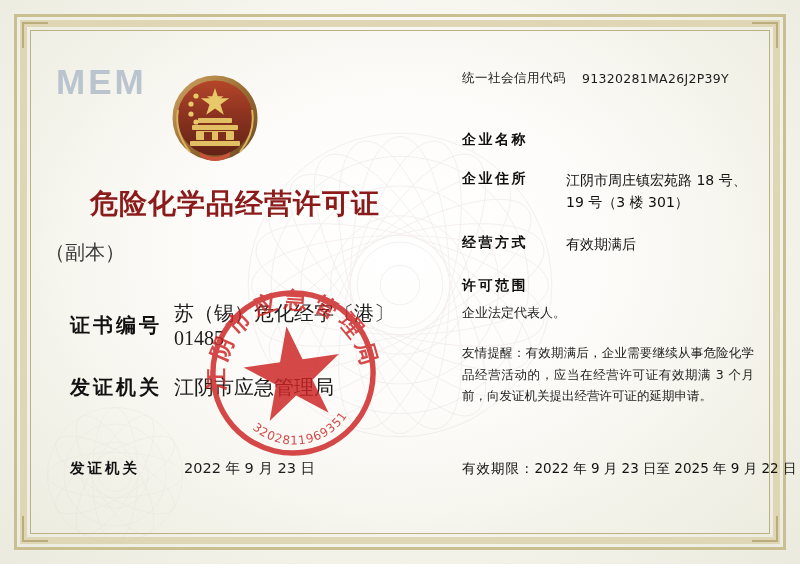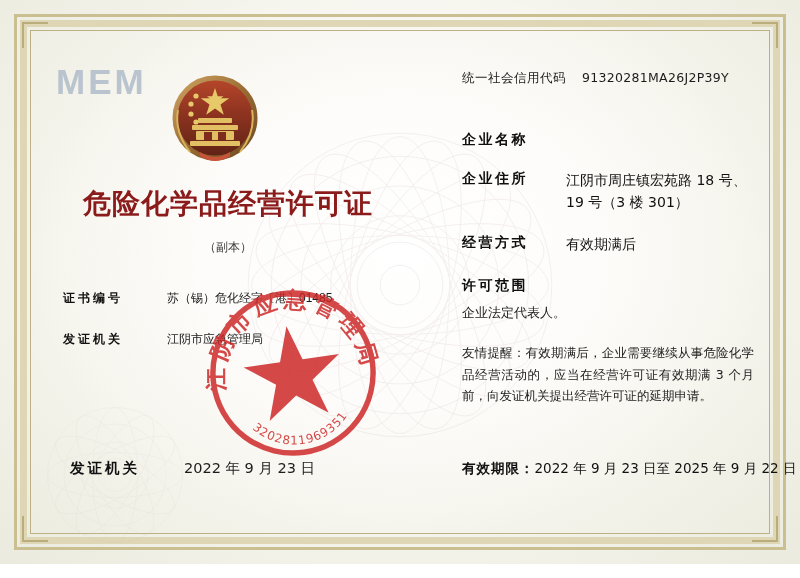--- a/index.html
+++ b/index.html
@@ -87,51 +87,51 @@
     position: absolute;
     left: 160px;
     top: 70px;
     width: 110px;
     height: 108px;
   }
 
   
   .left-col {
     position: absolute;
-    left: 38px;
+    left: 45px;
     top: 185px;
     width: 380px;
   }
   .title-main {
     font-size: 28px;
     font-weight: bold;
     color: #8b1a1a;
     letter-spacing: 1px;
     text-align: center;
     font-family: "DejaVu Sans", sans-serif;
     white-space: nowrap;
   }
   .title-sub {
     margin-top: 16px;
-    font-size: 12px;
+    font-size: 20px;
     color: #3a3a3a;
-    text-align: center;
+    text-align: left;
     font-family: "DejaVu Sans", sans-serif;
   }
   .left-fields {
     margin-top: 34px;
     padding-left: 25px;
   }
   .field-row {
     display: flex;
-    align-items: flex-end;
+    align-items: center;
     margin-bottom: 24px;
-    font-size: 12px;
+    font-size: 20px;
     color: #1c1c1c;
-    font-family: Liberation Sans, sans-serif;
+    font-family: Liberation Serif, serif;
   }
   .field-label {
     width: 92px;
     flex: 0 0 92px;
     letter-spacing: 3px;
     font-weight: bold;
     color: #111;
   }
   .field-value {
     flex: 1;
@@ -155,20 +155,21 @@
 
   
   .right-col {
     position: absolute;
     left: 462px;
     top: 70px;
     width: 300px;
   }
   .credit-code {
     display: flex;
+    align-items: center;
     font-size: 12.5px;
     color: #1c1c1c;
     font-family: "DejaVu Sans", sans-serif;
     margin-bottom: 44px;
   }
   .credit-code .cc-label { letter-spacing: 0.5px; }
   .credit-code .cc-value { margin-left: 16px; letter-spacing: 0.3px; }
 
   .rfield {
     display: flex;
@@ -215,21 +216,21 @@
   .validity {
     position: absolute;
     left: 462px;
     bottom: 86px;
     font-size: 13.5px;
     font-family: "DejaVu Sans", sans-serif;
     color: #111;
     white-space: nowrap;
   }
   .validity .vlabel {
-    font-weight: bold;
+    font-weight: normal;
     letter-spacing: 1px;
     text-align: right;
   }
 
   
   .footer {
     position: absolute;
     right: 50px;
     bottom: 38px;
     font-size: 12px;

